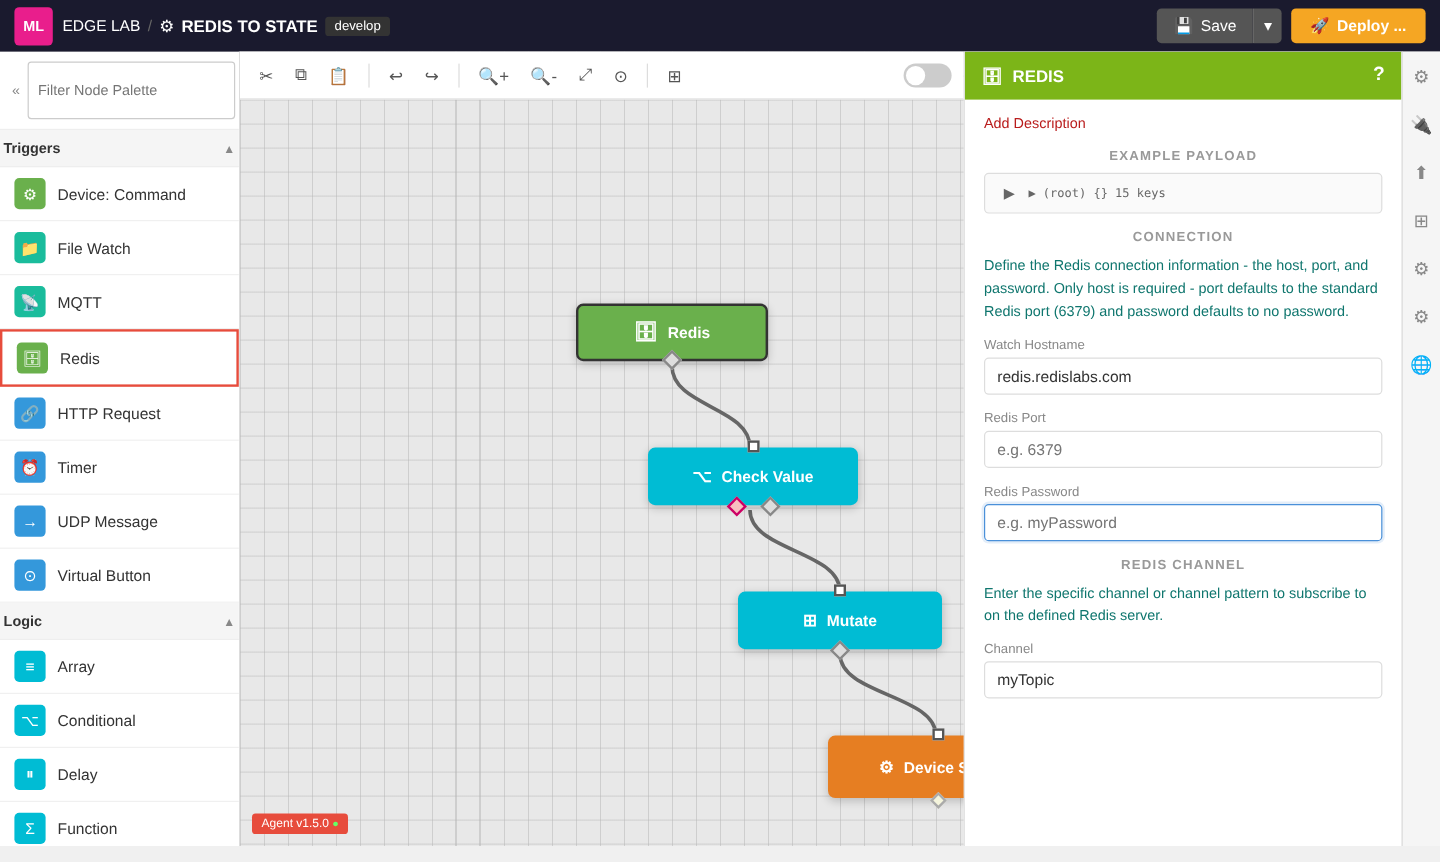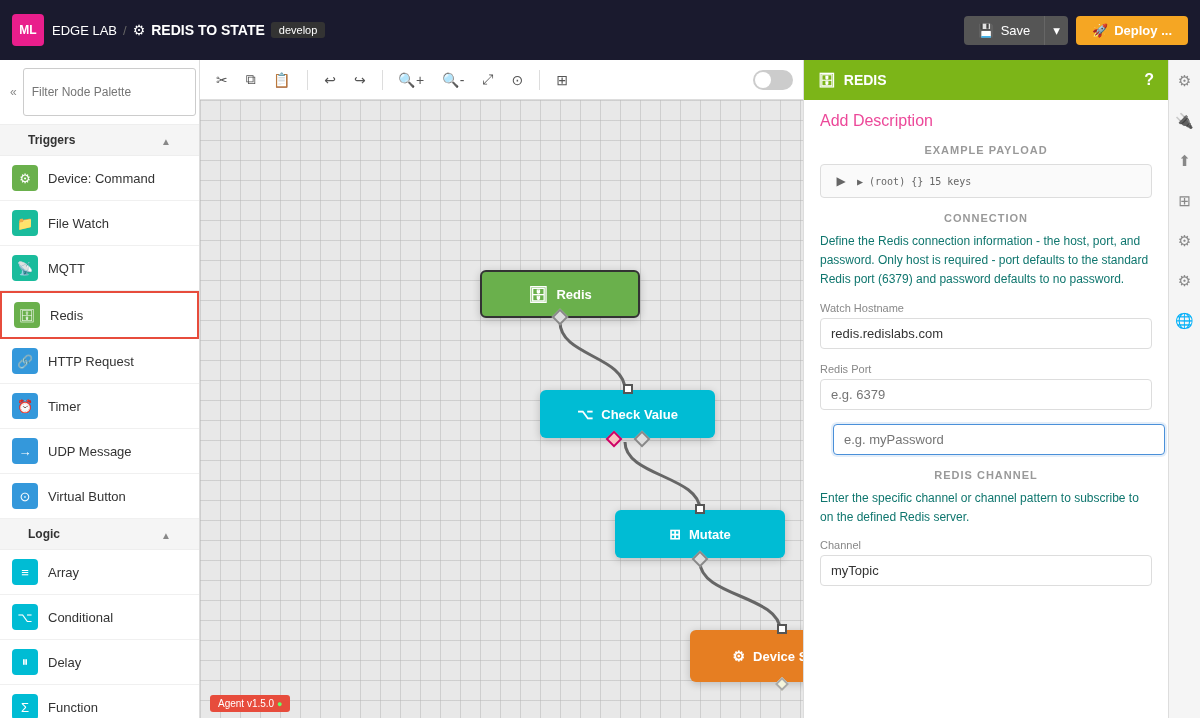--- a/index.html
+++ b/index.html
@@ -1,20 +1,20 @@
 <!DOCTYPE html>
 <html><head>
   <meta charset="utf-8">
   <style>
     * { box-sizing: border-box; margin: 0; padding: 0; }
     body { font-family: -apple-system, BlinkMacSystemFont, 'Segoe UI', sans-serif; font-size: 13px; background: #f0f0f0; overflow: hidden; }
 
     
     #topbar {
-      height: 60px;
+      height: 43px;
       background: #1a1a2e;
       display: flex;
       align-items: center;
       padding: 0 12px;
       gap: 8px;
       color: #fff;
     }
     .logo-box {
       width: 32px; height: 32px;
       background: #e91e8c;
@@ -61,21 +61,21 @@
       padding: 8px 8px; border-bottom: 1px solid #eee; display: flex; align-items: center; gap: 4px;
     }
     .collapse-btn {
       background: none; border: none; cursor: pointer; color: #888; font-size: 12px; padding: 2px;
     }
     .sidebar-search input {
       flex: 1; border: 1px solid #ccc; border-radius: 3px; padding: 16px 8px; font-size: 12px; outline: none;
     }
     .section-header {
       display: flex; align-items: flex-end; justify-content: space-between;
-      padding: 8px 28px; font-weight: 700; font-size: 12px; color: #333; background: #f5f5f5;
+      padding: 8px 3px; font-weight: 700; font-size: 12px; color: #333; background: #f5f5f5;
       border-bottom: 1px solid #eee;
     }
     .section-header .chevron { font-size: 10px; color: #888; }
     .sidebar-item {
       display: flex; align-items: center; gap: 10px; padding: 9px 12px;
       cursor: pointer; border-bottom: 1px solid #f0f0f0; color: #333; font-size: 13px;
     }
     .sidebar-item.active { border: 2px solid #e74c3c; }
     .item-icon {
       width: 26px; height: 26px; border-radius: 4px;
@@ -160,41 +160,41 @@
     #right-panel {
       width: 365px; background: #fff; border-left: 1px solid #ddd;
       display: flex; flex-direction: column; flex-shrink: 0; overflow-y: auto;
     }
     .panel-header {
       height: 40px; background: #7cb518; display: flex; align-items: center;
       padding: 0 14px; gap: 8px; color: #fff; font-weight: 700; font-size: 14px;
     }
     .panel-header-right { margin-left: auto; }
     .panel-body { padding: 12px 16px; }
-    .add-desc-link { color: #ec4899; font-size: 16px; cursor: pointer; text-decoration: none; }
+    .add-desc-link { color: #b91c1c; font-size: 12px; cursor: pointer; text-decoration: none; }
     .section-label {
       text-align: center; font-size: 11px; font-weight: 700; color: #999;
       letter-spacing: 1px; margin: 14px 0 8px; text-transform: uppercase;
     }
     .example-payload-box {
       border: 1px solid #ddd; border-radius: 4px; padding: 8px 12px;
       display: flex; align-items: center; gap: 8px; font-size: 12px;
       color: #666; font-family: monospace; background: #fafafa;
     }
     .play-btn {
       width: 16px; height: 16px; background: none; border: none;
       cursor: pointer; color: #666; font-size: 12px;
     }
     .field-group { margin-bottom: 14px; }
     .field-label { font-size: 11px; color: #888; margin-bottom: 4px; }
     .field-input {
       width: 100%; border: 1px solid #ddd; border-radius: 4px; padding: 7px 10px;
       font-size: 13px; outline: none; color: #333;
     }
-    .field-input.focused { border-color: #4a90d9; box-shadow: 0 0 0 2px rgba(74,144,217,0.15); margin-left: 13px; }
+    .field-input.focused { border-color: #4a90d9; box-shadow: 0 0 0 2px rgba(74,144,217,0.15); }
     .field-input.placeholder-style { color: #aaa; }
     .panel-desc {
       font-size: 12px; color: #0f766e; line-height: 1.6; margin-bottom: 12px;
     }
 
     
     #right-icons {
       width: 32px; background: #f5f5f5; border-left: 1px solid #ddd;
       display: flex; flex-direction: column; align-items: center; padding-top: 8px; gap: 14px;
       flex-shrink: 0;
@@ -401,20 +401,21 @@
         <div class="field-label">Watch Hostname</div>
         <input class="field-input" type="text" value="redis.redislabs.com" style="">
       </div>
 
       <div class="field-group">
         <div class="field-label">Redis Port</div>
         <input class="field-input placeholder-style" type="text" placeholder="e.g. 6379" style="">
       </div>
 
       <div class="field-group">
+        <div class="field-label">Redis Password</div>
         <input class="field-input focused placeholder-style" type="password" placeholder="e.g. myPassword" style="">
       </div>
 
       <div class="section-label">REDIS CHANNEL</div>
 
       <p class="panel-desc">Enter the specific channel or channel pattern to subscribe to on the defined Redis server.</p>
 
       <div class="field-group">
         <div class="field-label">Channel</div>
         <input class="field-input" type="text" value="myTopic" style="">

